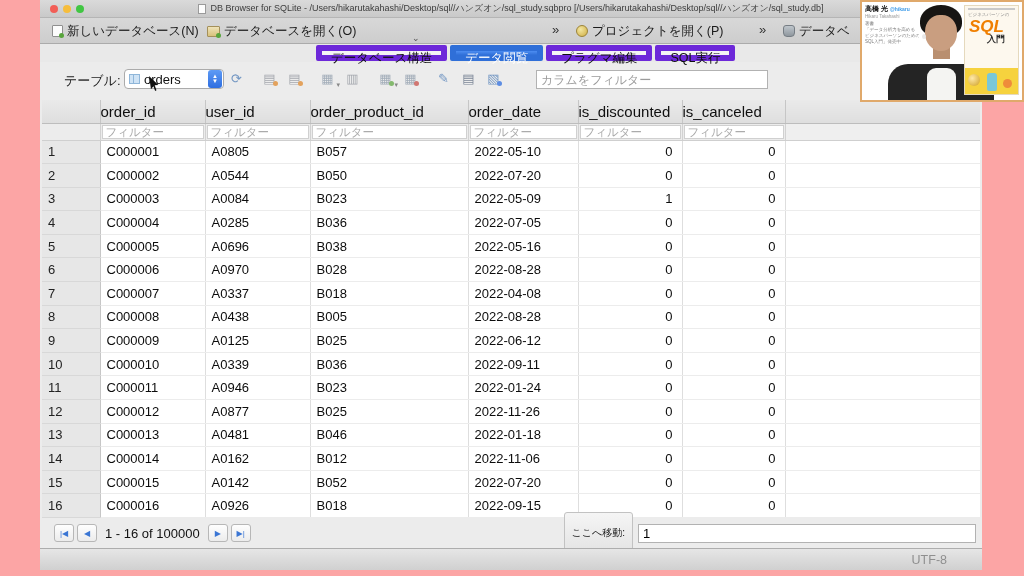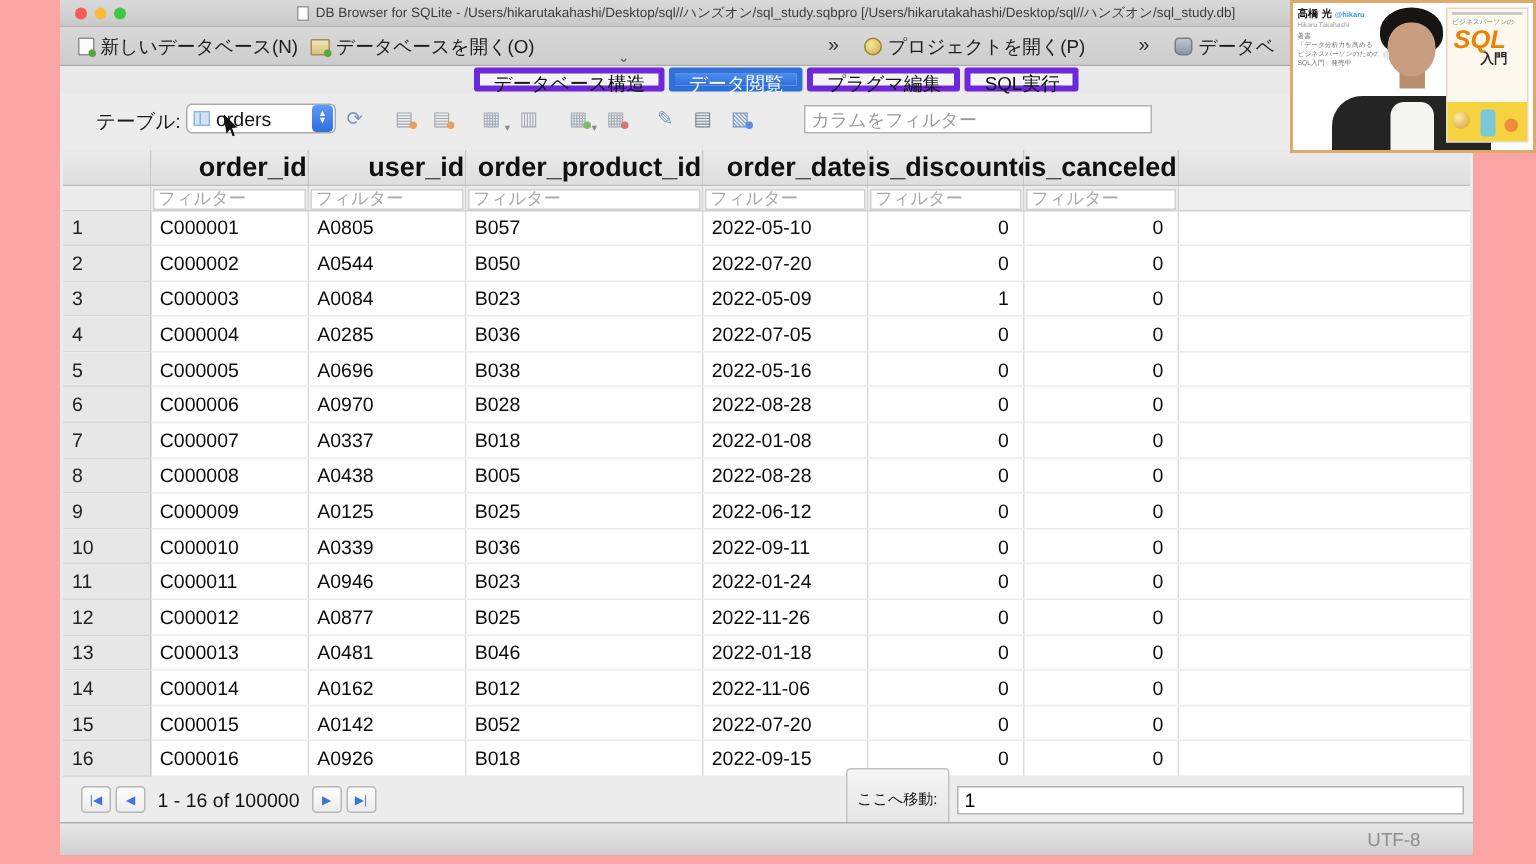--- a/index.html
+++ b/index.html
@@ -23,21 +23,21 @@
   .ic-page .dotg { position:absolute; right:-2px; bottom:-2px; width:5px; height:5px; border-radius:50%; background:#58a53c; }
   .ic-folder { width:13px; height:11px; background:linear-gradient(#efe3b8,#d9c27c); border:1px solid #a4905a; border-radius:1px; position:relative; }
   .ic-folder .dotg { position:absolute; right:-2px; bottom:-2px; width:5px; height:5px; border-radius:50%; background:#58a53c; }
   .ic-proj { width:12px; height:12px; border-radius:50%; background:radial-gradient(circle at 35% 35%, #f3e6a0, #cfae45); border:1px solid #9c8438; }
   .ic-db { width:12px; height:12px; border-radius:3px 3px 4px 4px; background:linear-gradient(#bfc6cc,#8f979e); border:1px solid #767d84; }
   .tb-overflow { position:absolute; top:4px; font-size:13px; color:#333; }
   .tb-chevron { position:absolute; font-size:9px; color:#555; }
 
   .tabrow { height:18px; background:#e9e9e9; display:flex; align-items:center; }
   .tabs { display:flex; gap:3px; margin-left:276px; }
-  .tab { font-size:12.5px; color:#101010; background:#f4f4f4; border:4px solid #6d28d9; border-radius:2px; padding:0 9px; height:16px; line-height:15px; white-space:nowrap; }
+  .tab { font-size:12.5px; color:#101010; background:#f4f4f4; border:6px solid #6d28d9; border-radius:2px; padding:0 9px; height:16px; line-height:15px; white-space:nowrap; }
   .tab.active { background:linear-gradient(#4d8df2,#2f6fd8); border-color:#2f6fd8; color:#fff; }
 
   .controls { position:absolute; left:16px; top:62px; width:100%; height:36px; }
   .lbl-table { position:absolute; left:8px; top:10px; font-size:13px; color:#1a1a1a; }
   .dd { position:absolute; left:68px; top:7px; width:100px; height:20px; background:#fff; border:1px solid #ababab; border-radius:4px; display:flex; align-items:center; }
   .dd .ic-grid { width:11px; height:10px; margin:0 4px 0 4px; border:1px solid #8fb6d9; background:
       linear-gradient(#cfe3f5,#cfe3f5); position:relative; }
   .dd .ic-grid:after { content:""; position:absolute; left:3px; top:0; bottom:0; width:1px; background:#8fb6d9; }
   .dd-label { font-size:13px; color:#111; flex:1; }
   .dd-stepper { width:14px; height:18px; margin-right:1px; background:linear-gradient(#5e9bf5,#2e6ee0); border-radius:3px; color:#fff; font-size:6px; display:flex; flex-direction:column; align-items:center; justify-content:center; line-height:5px; }
@@ -48,21 +48,21 @@
   .mi .chev { position:absolute; right:-4px; bottom:-2px; font-size:7px; color:#666; }
   .mi.gap { margin-left:8px; }
 
   .filter-main { position:absolute; left:480px; top:8px; width:232px; height:19px; border:1px solid #b2b2b2; background:#fff; font-size:12px; color:#333; padding:0 4px; font-family:"Liberation Sans",sans-serif; }
   .filter-main::placeholder { color:#9b9b9b; }
 
   
   .grid-wrap { position:absolute; left:2px; top:100px; width:938px; height:418px; background:#fff; }
   table.grid { border-collapse:collapse; table-layout:fixed; width:938px; }
   col.c-num{width:58px;} col.c-0{width:105px;} col.c-1{width:105px;} col.c-2{width:158px;} col.c-3{width:110px;} col.c-4{width:104px;} col.c-5{width:103px;} col.c-fill{width:auto;}
-  .grid th { height:23px; background:linear-gradient(#eaeaea,#dedede); border-right:1px solid #c6c6c6; border-bottom:1px solid #bdbdbd; font-size:18px; font-weight:bold; color:#101010; text-align:right; overflow:hidden; white-space:nowrap; }
+  .grid th { height:23px; background:linear-gradient(#eaeaea,#dedede); border-right:1px solid #c6c6c6; border-bottom:1px solid #bdbdbd; font-size:15px; font-weight:normal; color:#101010; text-align:left; overflow:hidden; white-space:nowrap; }
   .grid .frow td { height:17px; background:#ececec; border-right:1px solid #d2d2d2; border-bottom:1px solid #cfcfcf; padding:0; }
   .grid .frow input { width:calc(100% - 2px); height:14px; margin:0 1px; border:1px solid #d0d0d0; background:#fff; font-size:11.5px; color:#555; padding:0 3px; font-family:"Liberation Sans",sans-serif; }
   .grid .frow input::placeholder { color:#a9a9a9; }
   .grid td { height:23.6px; font-size:13px; color:#0c0c0c; border-right:1px solid #dedede; border-bottom:1px solid #ececec; padding:0 6px; white-space:nowrap; overflow:hidden; background:#fff; }
   .grid td.rn { background:#e7e7e7; border-right:1px solid #c6c6c6; border-bottom:1px solid #d8d8d8; color:#222; }
   .grid td.num { text-align:right; padding-right:9px; }
   .grid td.fill, .grid .frow td.fillf { border-right:none; }
   .grid .frow td.fillf { background:#efefef; }
   .grid th.fillh { border-right:none; }
 
@@ -273,21 +273,21 @@
               <td>2022-08-28</td>
               <td class="num">0</td>
               <td class="num">0</td>
               <td class="fill"></td>
             </tr>
             <tr>
               <td class="rn">7</td>
               <td>C000007</td>
               <td>A0337</td>
               <td>B018</td>
-              <td>2022-01-08</td>
+              <td>2022-04-08</td>
               <td class="num">0</td>
               <td class="num">0</td>
               <td class="fill"></td>
             </tr>
             <tr>
               <td class="rn">8</td>
               <td>C000008</td>
               <td>A0438</td>
               <td>B005</td>
               <td>2022-08-28</td>

